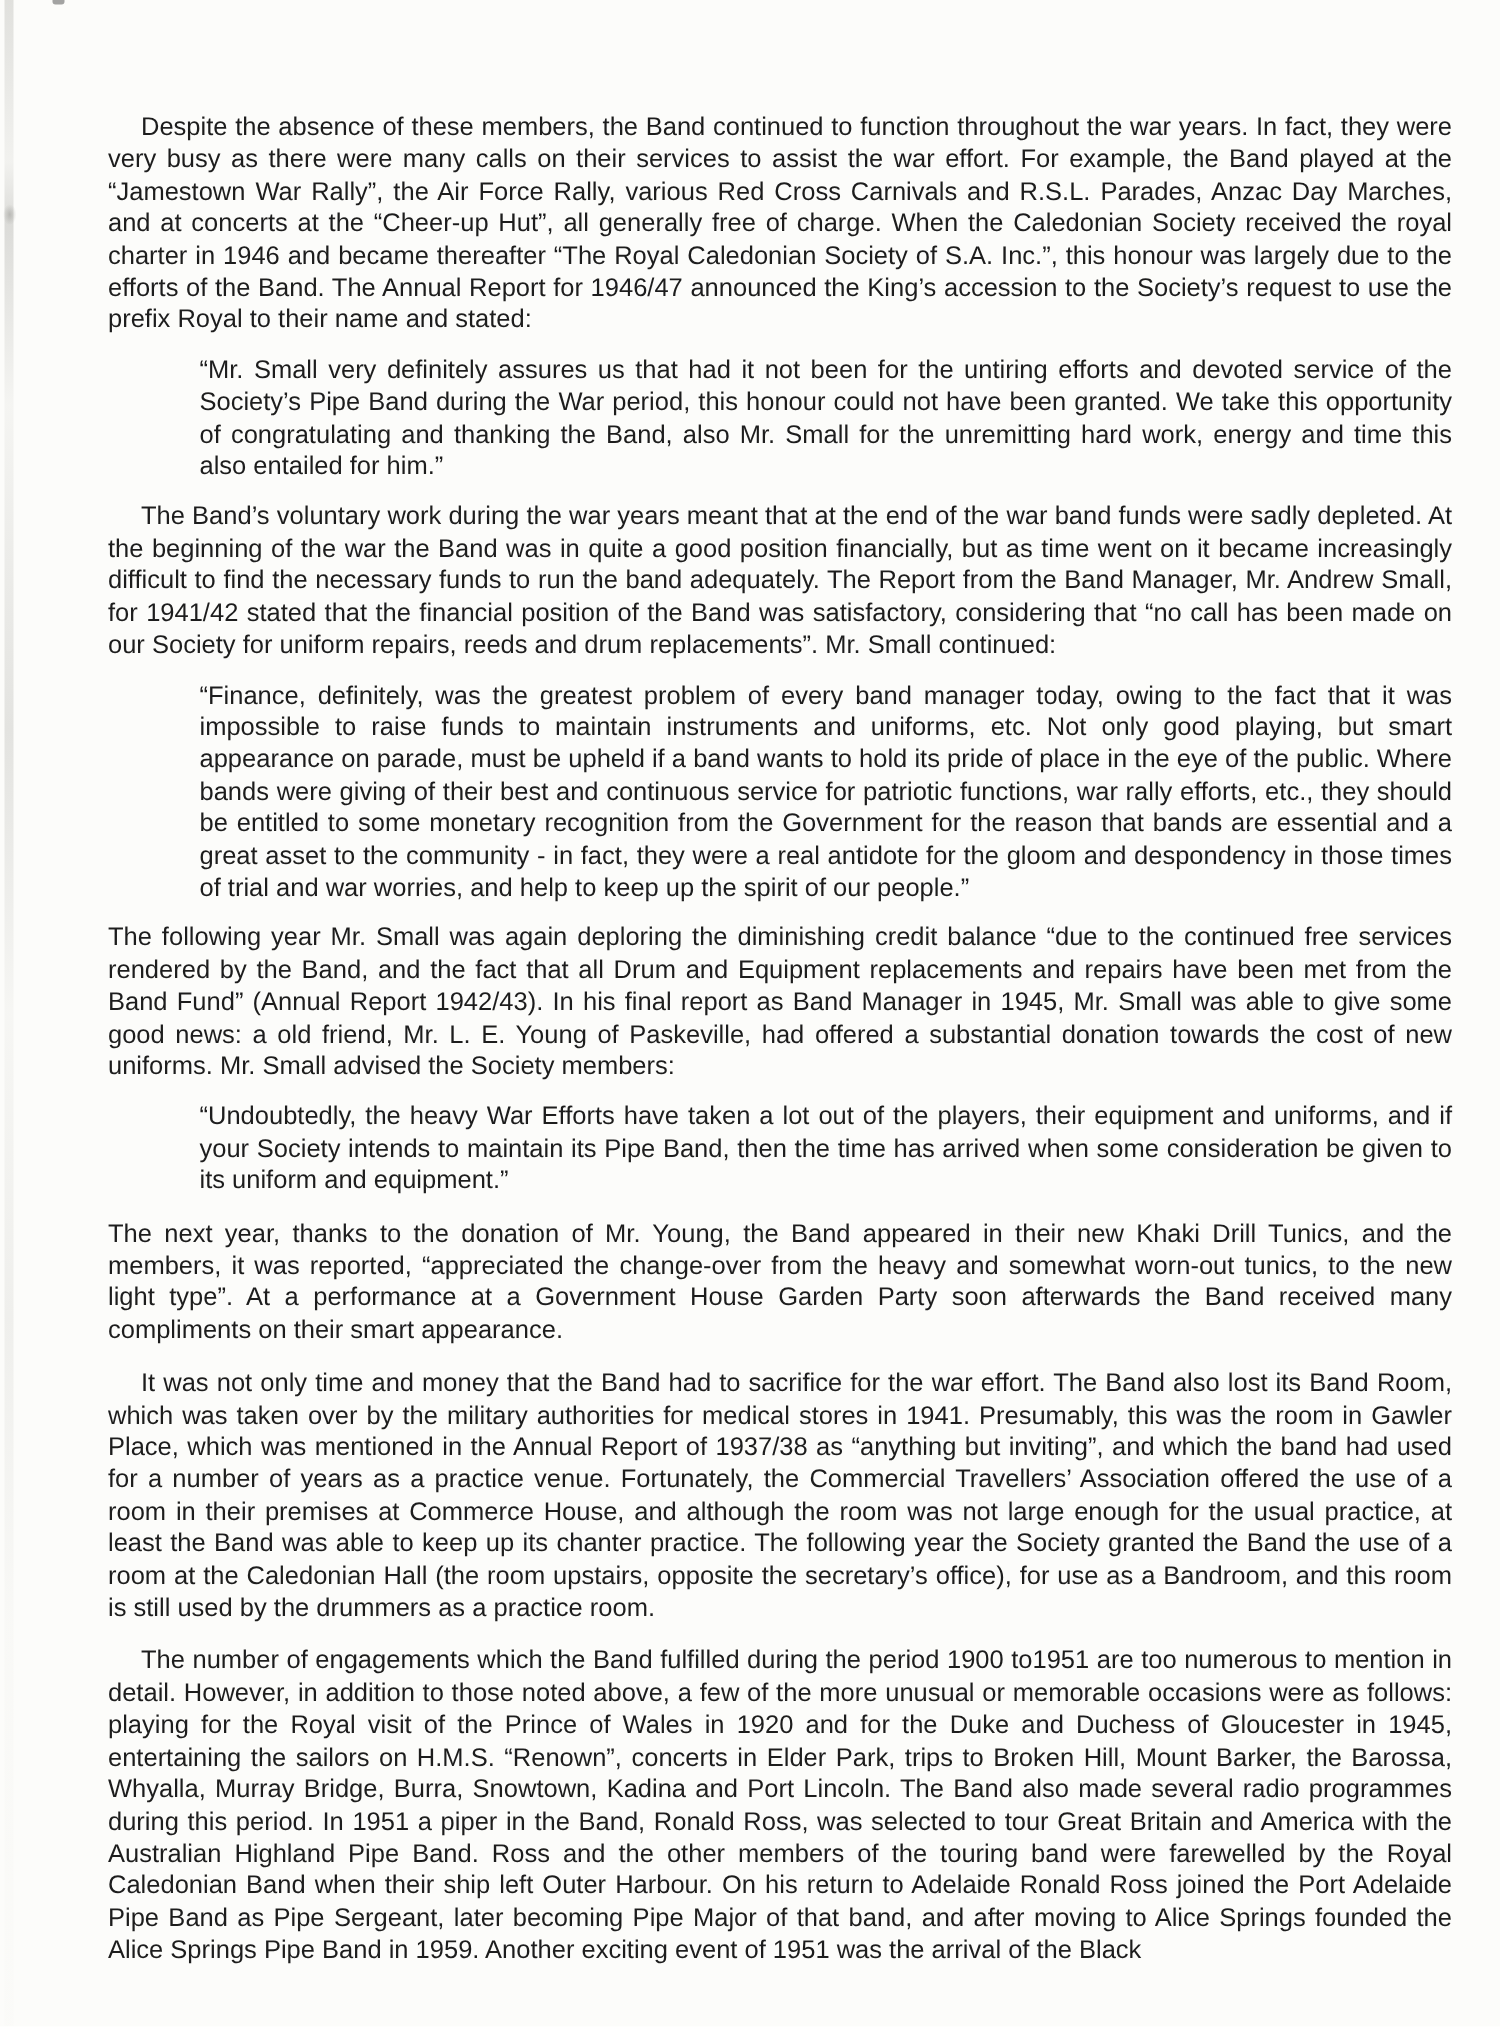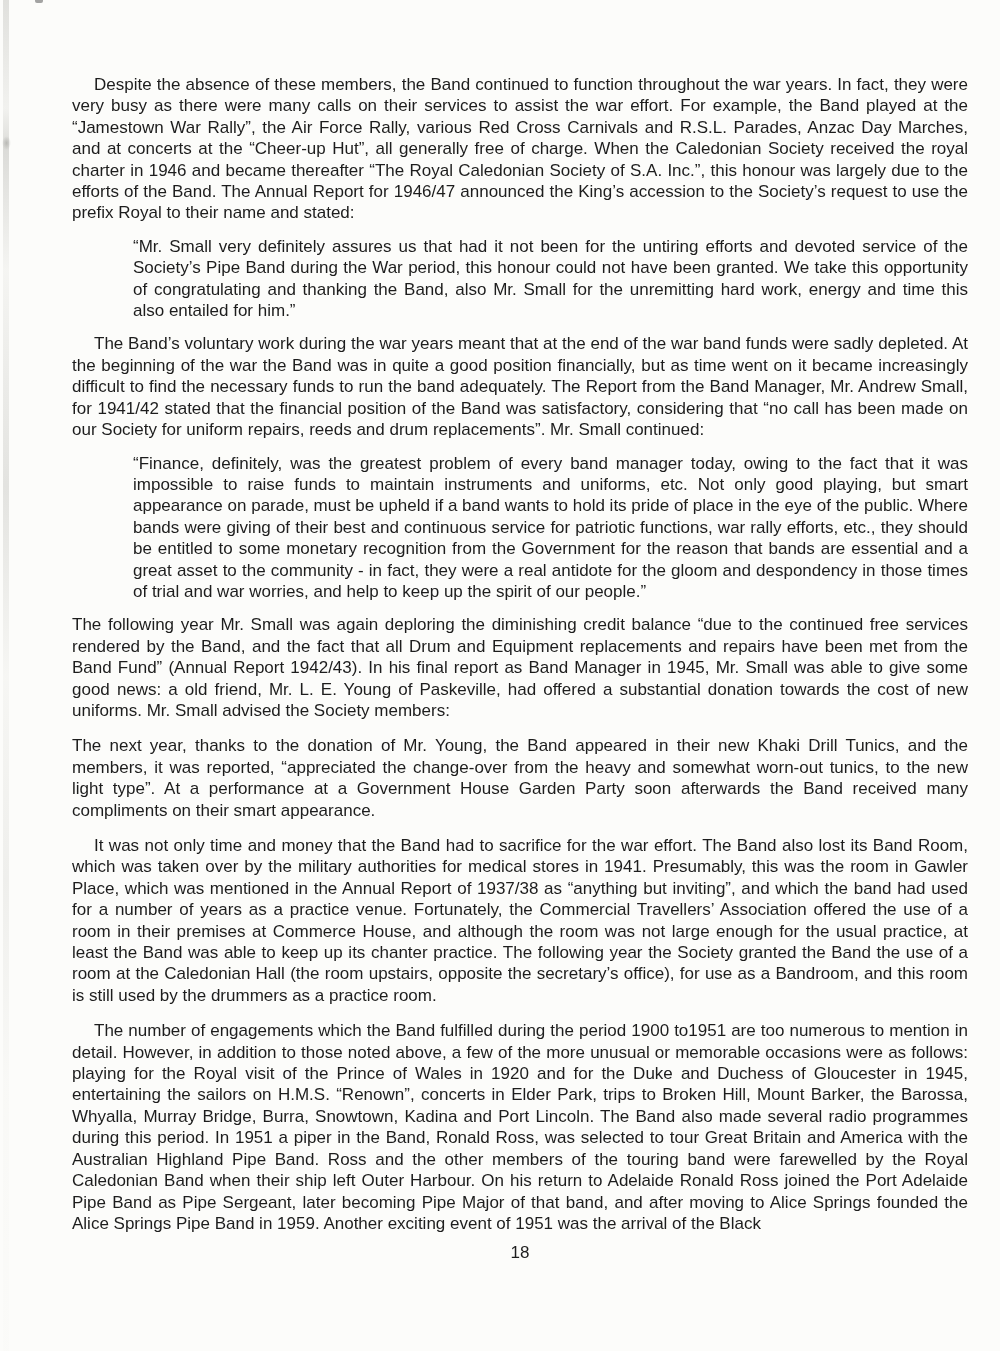--- a/index.html
+++ b/index.html
@@ -91,18 +91,18 @@
   <div class="scan-edge"></div>
   <div class="scan-mark-top"></div>
   <div class="scan-smudge"></div>
 
   <div class="content">
     <p class="para indent">Despite the absence of these members, the Band continued to function throughout the war years.  In fact, they were very busy as there were many calls on their services to assist the war effort.  For example, the Band played at the “Jamestown War Rally”, the Air Force Rally, various Red Cross Carnivals and R.S.L. Parades, Anzac Day Marches, and at concerts at the “Cheer-up Hut”, all generally free of charge.  When the Caledonian Society received the royal charter in 1946 and became thereafter “The Royal Caledonian Society of S.A. Inc.”, this honour was largely due to the efforts of the Band.  The Annual Report for 1946/47 announced the King’s accession to the Society’s request to use the prefix Royal to their name and stated:</p>
     <p class="quote">“Mr. Small very definitely assures us that had it not been for the untiring efforts and devoted service of the Society’s Pipe Band during the War period, this honour could not have been granted.  We take this opportunity of congratulating and thanking the Band, also Mr. Small for the unremitting hard work, energy and time this also entailed for him.”</p>
     <p class="para indent">The Band’s voluntary work during the war years meant that at the end of the war band funds were sadly depleted. At the beginning of the war the Band was in quite a good position financially, but as time went on it became increasingly difficult to find the necessary funds to run the band adequately.  The Report from the Band Manager, Mr. Andrew Small, for 1941/42 stated that the financial position of the Band was satisfactory, considering that “no call has been made on our Society for uniform repairs, reeds and drum replacements”.  Mr. Small continued:</p>
     <p class="quote">“Finance, definitely, was the greatest problem of every band manager today, owing to the fact that it was impossible to raise funds to maintain instruments and uniforms, etc.  Not only good playing, but smart appearance on parade, must be upheld if a band wants to hold its pride of place in the eye of the public. Where bands were giving of their best and continuous service for patriotic functions, war rally efforts, etc., they should be entitled to some monetary recognition from the Government for the reason that bands are essential and a great asset to the community  -  in fact, they were a real antidote for the gloom and despondency in those times of trial and war worries, and help to keep up the spirit of our people.”</p>
     <p class="para">The following year Mr. Small was again deploring the diminishing credit balance “due to the continued free services rendered by the Band, and the fact that all Drum and Equipment replacements and repairs have been met from the Band Fund”  (Annual Report 1942/43).  In his final report as Band Manager in 1945, Mr. Small was able to give some good news: a old friend, Mr. L. E. Young of Paskeville, had offered a substantial donation towards the cost of new uniforms.  Mr. Small advised the Society members:</p>
+    <p class="quote">“Undoubtedly, the heavy War Efforts have taken a lot out of the players, their equipment and uniforms, and if your Society intends to maintain its Pipe Band, then the time has arrived when some consideration be given to its uniform and equipment.”</p>
     <p class="para no-gap">The next year, thanks to the donation of Mr. Young, the Band appeared in their new Khaki Drill Tunics, and the members, it was reported, “appreciated the change-over from the heavy and somewhat worn-out tunics, to the new light type”.  At a performance at a Government House Garden Party soon afterwards the Band received many compliments on their smart appearance.</p>
     <p class="para indent no-gap">It was not only time and money that the Band had to sacrifice for the war effort.  The Band also lost its Band Room, which was taken over by the military authorities for medical stores in 1941.  Presumably, this was the room in Gawler Place, which was mentioned in the Annual Report of 1937/38 as “anything but inviting”, and which the band had used for a number of years as a practice venue.  Fortunately, the Commercial Travellers’ Association offered the use of a room in their premises at Commerce House, and although the room was not large enough for the usual practice, at least the Band was able to keep up its chanter practice.  The following year the Society granted the Band the use of a room at the Caledonian Hall (the room upstairs, opposite the secretary’s office), for use as a Bandroom, and this room is still used by the drummers as a practice room.</p>
     <p class="para indent no-gap">The number of engagements which the Band fulfilled during the period 1900 to1951 are too numerous to mention in detail.  However, in addition to those noted above, a few of the more unusual or memorable occasions were as follows: playing for the Royal visit of the Prince of Wales in 1920 and for the Duke and Duchess of Gloucester in 1945, entertaining the sailors on H.M.S. “Renown”, concerts in Elder Park, trips to Broken Hill, Mount Barker, the Barossa, Whyalla, Murray Bridge, Burra, Snowtown, Kadina and Port Lincoln.  The Band also made several radio programmes during this period.  In 1951 a piper in the Band, Ronald Ross, was selected to tour Great Britain and America with the Australian Highland Pipe Band.  Ross and the other members of the touring band were farewelled by the Royal Caledonian Band when their ship left Outer Harbour.  On his return to Adelaide Ronald Ross joined the Port Adelaide Pipe Band as Pipe Sergeant, later becoming Pipe Major of that band, and after moving to Alice Springs founded the Alice Springs Pipe Band in 1959.  Another exciting event of 1951 was the arrival of the Black</p>
-    <div class="page-number">18</div>
   </div>
 </div>
 
 </body></html>

